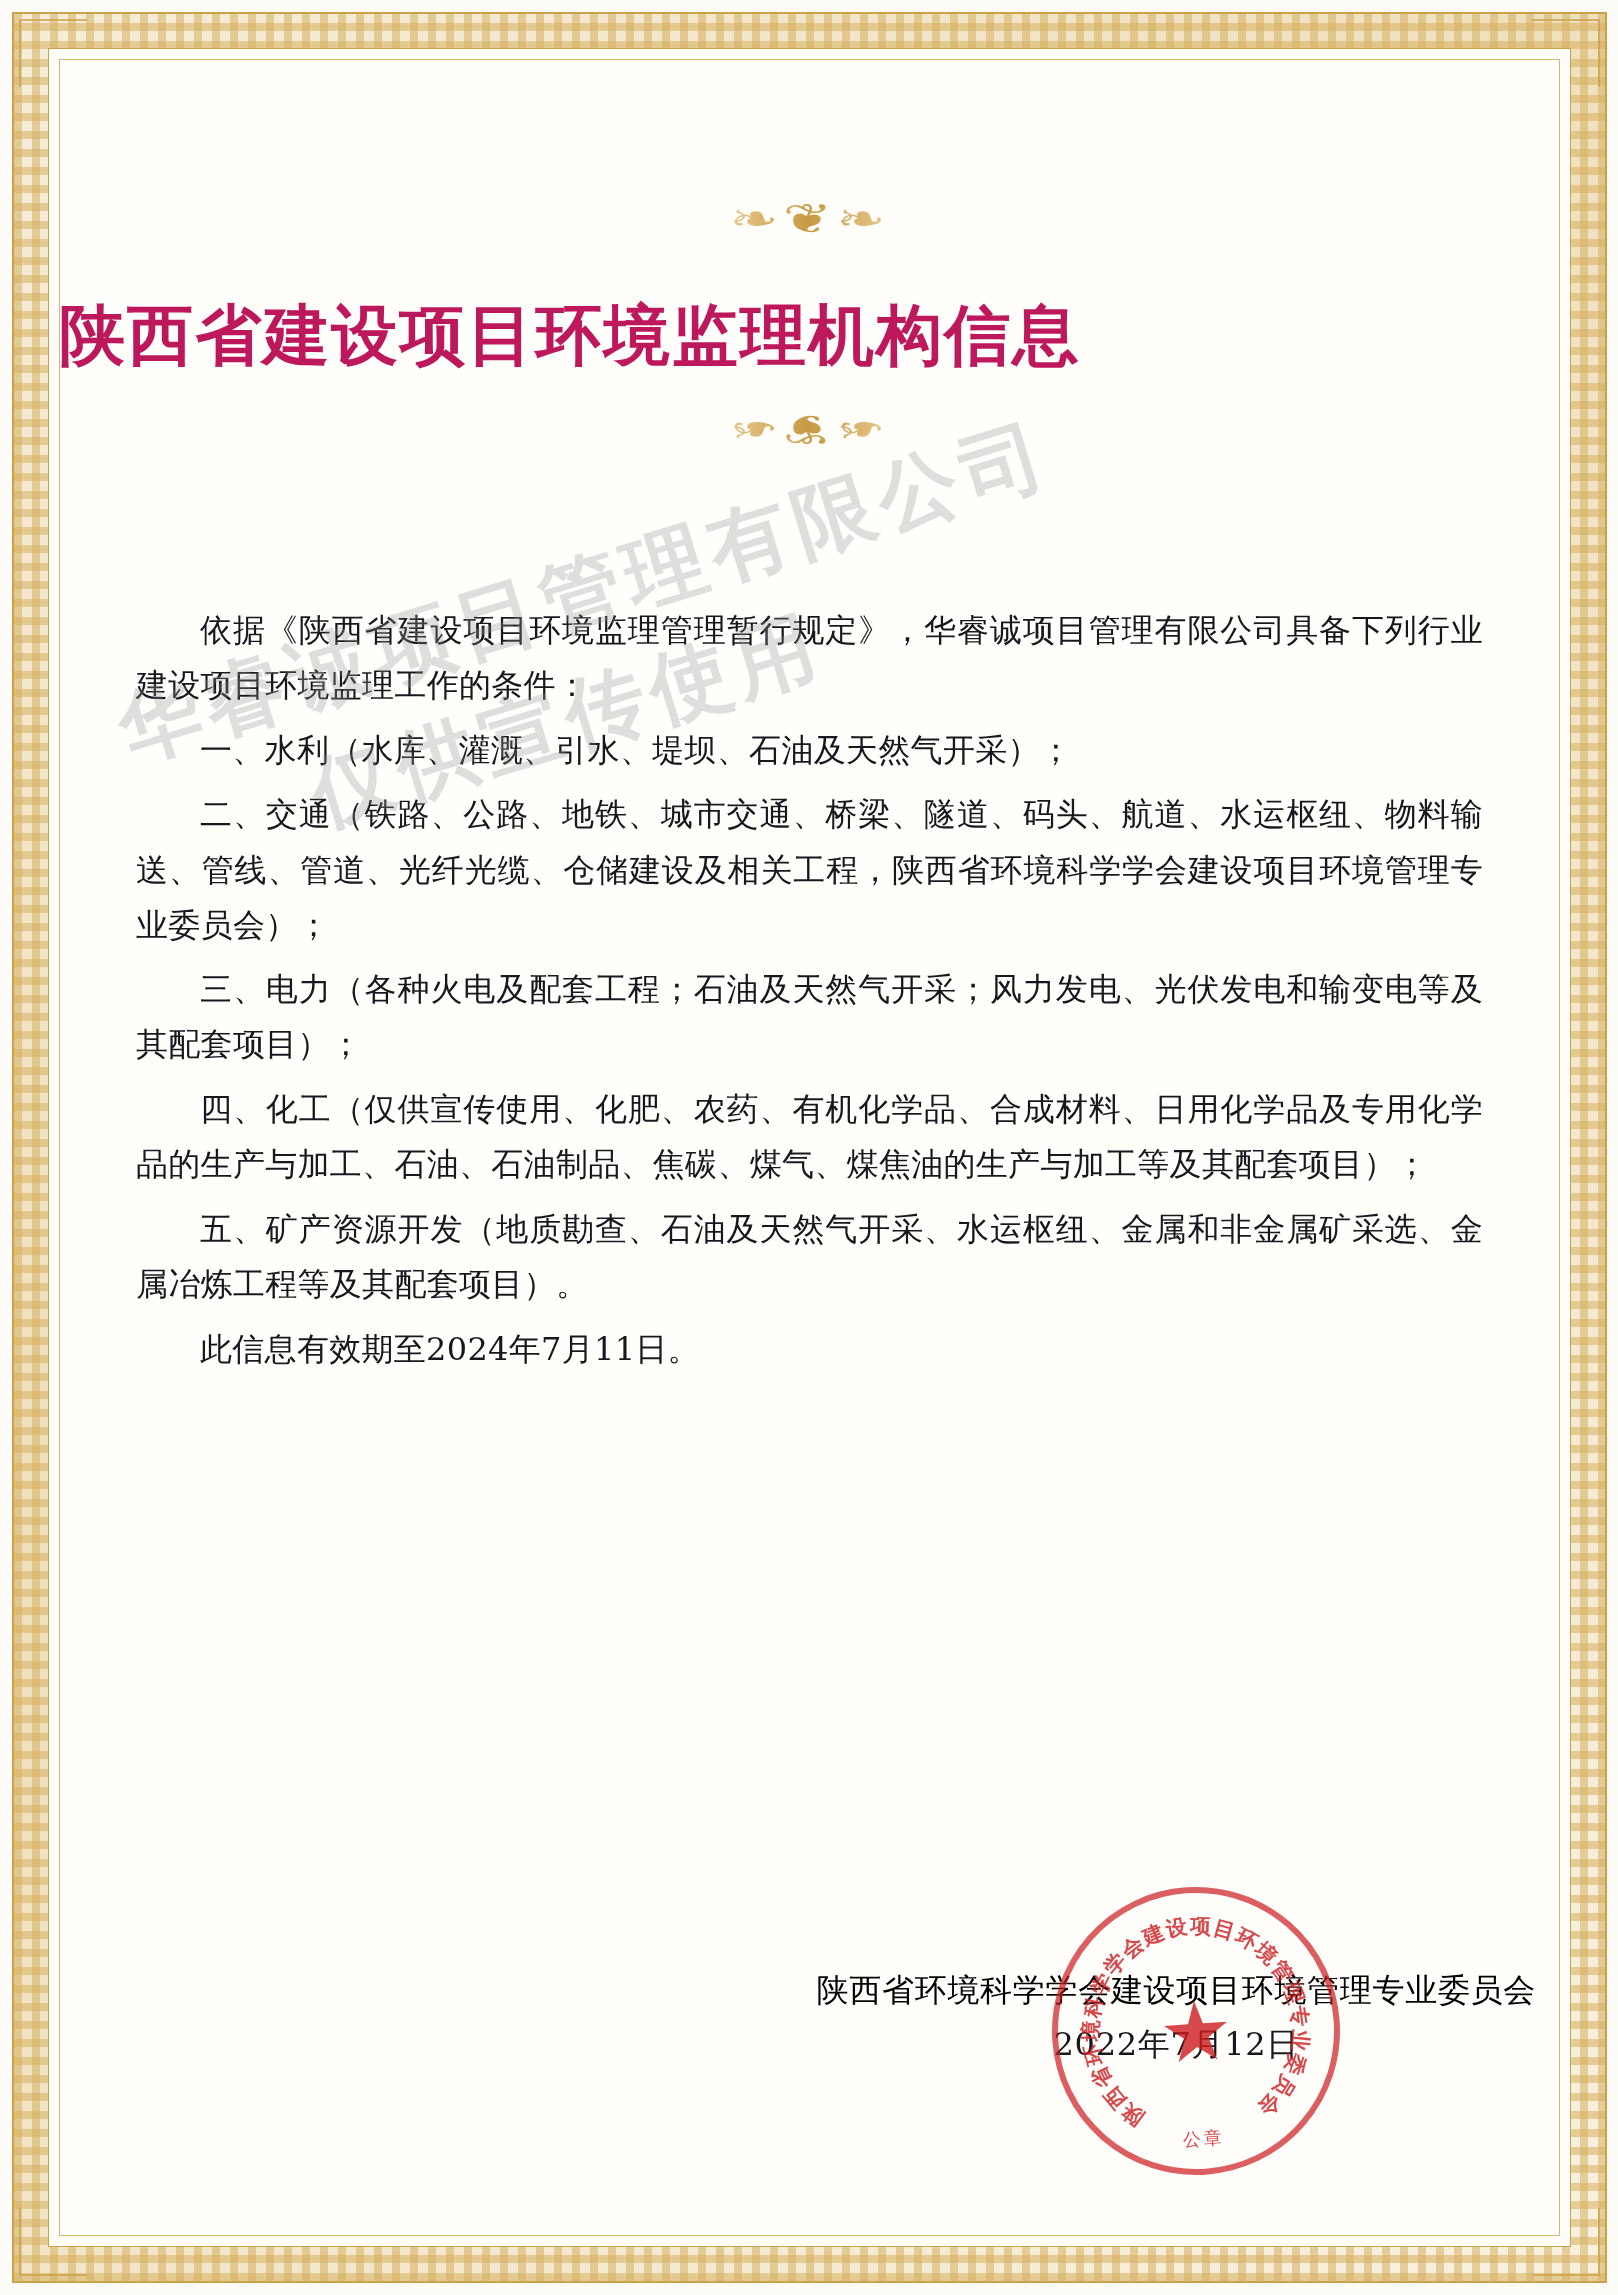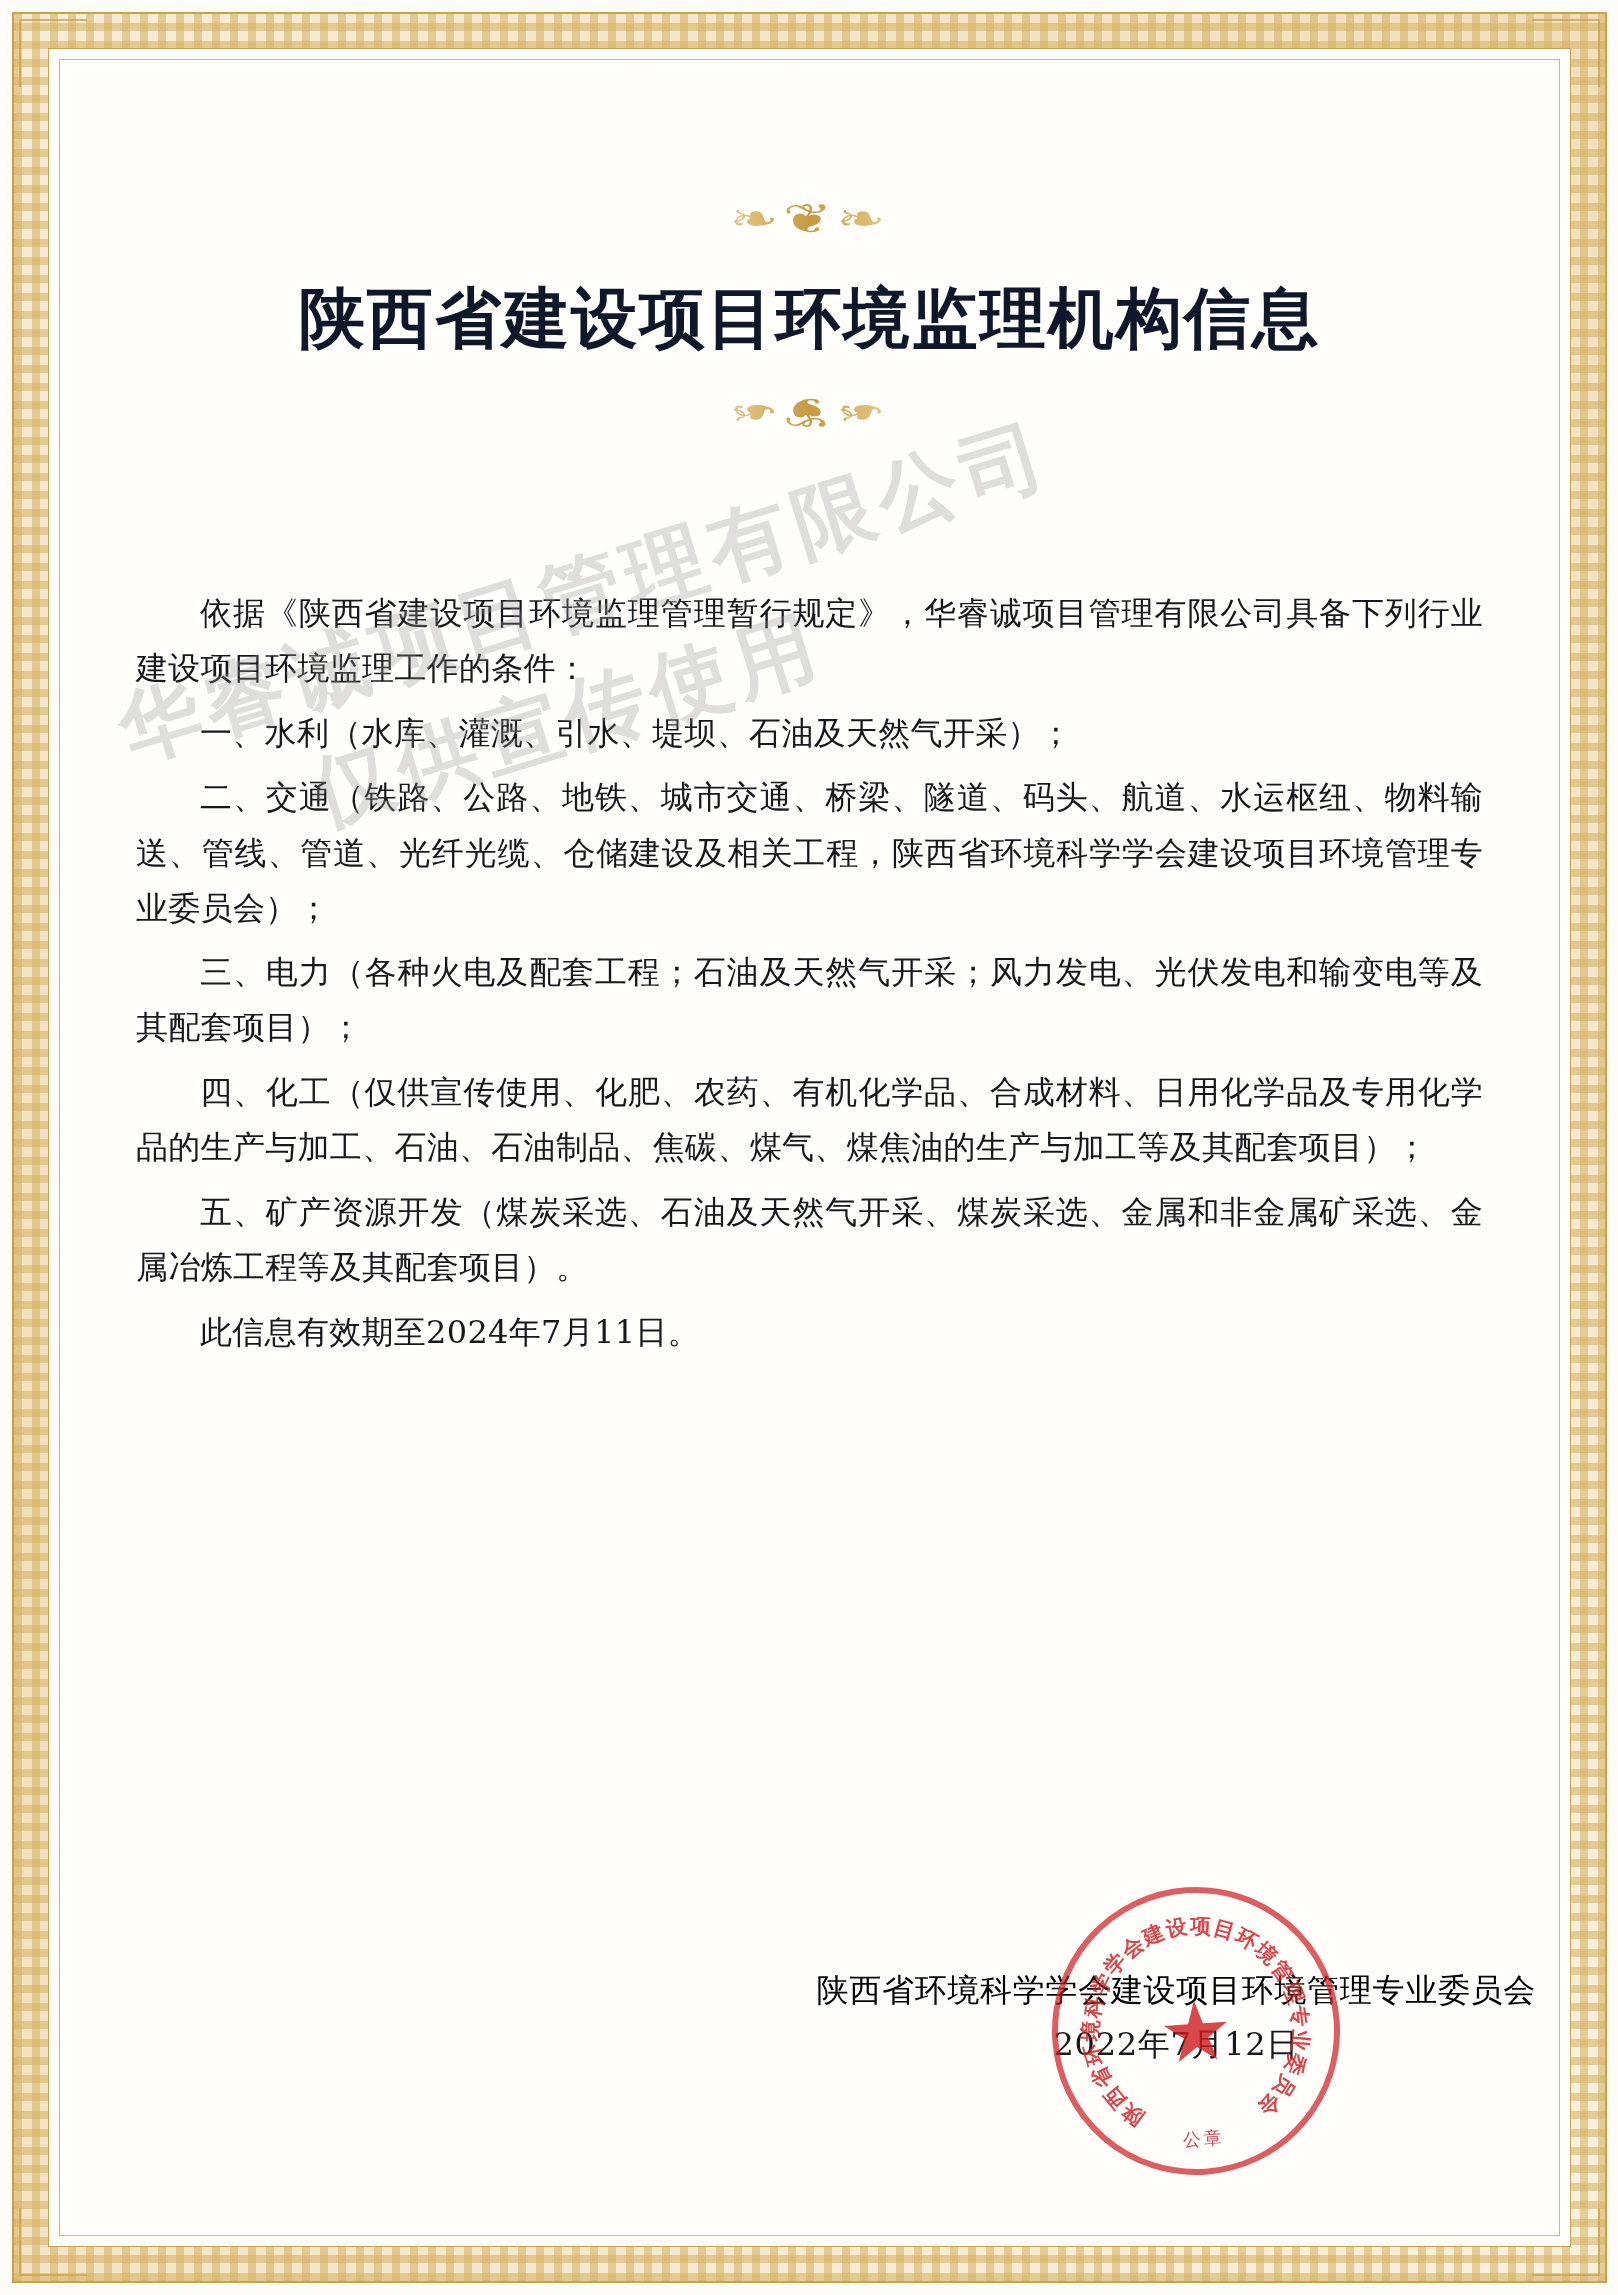--- a/index.html
+++ b/index.html
@@ -95,27 +95,27 @@
     display: inline-block;
     transform: scaleY(.7);
     background: linear-gradient(90deg,#e6c98d,#c79a42,#e6c98d);
     -webkit-background-clip: text;
     background-clip: text;
     color: transparent;
   }
   .flourish.bottom .sw { transform: scaleY(-.7); }
 
   .doc-title {
-    text-align: center;
+    text-align: left;
     font-family: "DejaVu Serif", "Liberation Serif", serif;
     font-size: 66px;
     font-weight: bold;
     letter-spacing: 2.1px;
-    color: #0f172a;
-    margin-top: 25px;
+    color: #be185d;
+    margin-top: 42px;
     white-space: nowrap;
   }
 
   .body-text {
     margin: 0 77px 0 77px;
     padding-top: 145px;
     font-size: 32px;
     line-height: 1.72;
     color: #15181c;
     text-align: justify;
@@ -253,21 +253,21 @@
     <div class="flourish bottom">
       <span class="sw">❧❦❧</span>
     </div>
 
     <div class="body-text">
       <p>依据《陕西省建设项目环境监理管理暂行规定》，华睿诚项目管理有限公司具备下列行业建设项目环境监理工作的条件：</p>
       <p>一、水利（水库、灌溉、引水、堤坝、石油及天然气开采）；</p>
       <p>二、交通（铁路、公路、地铁、城市交通、桥梁、隧道、码头、航道、水运枢纽、物料输送、管线、管道、光纤光缆、仓储建设及相关工程，陕西省环境科学学会建设项目环境管理专业委员会）；</p>
       <p>三、电力（各种火电及配套工程；石油及天然气开采；风力发电、光伏发电和输变电等及其配套项目）；</p>
       <p>四、化工（仅供宣传使用、化肥、农药、有机化学品、合成材料、日用化学品及专用化学品的生产与加工、石油、石油制品、焦碳、煤气、煤焦油的生产与加工等及其配套项目）；</p>
-      <p>五、矿产资源开发（煤炭采选、石油及天然气开采、煤炭采选、金属和非金属矿采选、金属冶炼工程等及其配套项目）。</p>
+      <p>五、矿产资源开发（地质勘查、石油及天然气开采、水运枢纽、金属和非金属矿采选、金属冶炼工程等及其配套项目）。</p>
       <p>此信息有效期至2024年7月11日。</p>
     </div>
 
   </div>
 
   <div class="watermark">
     <div class="wm1">华睿诚项目管理有限公司</div>
     <div class="wm2">仅供宣传使用</div>
   </div>
 

